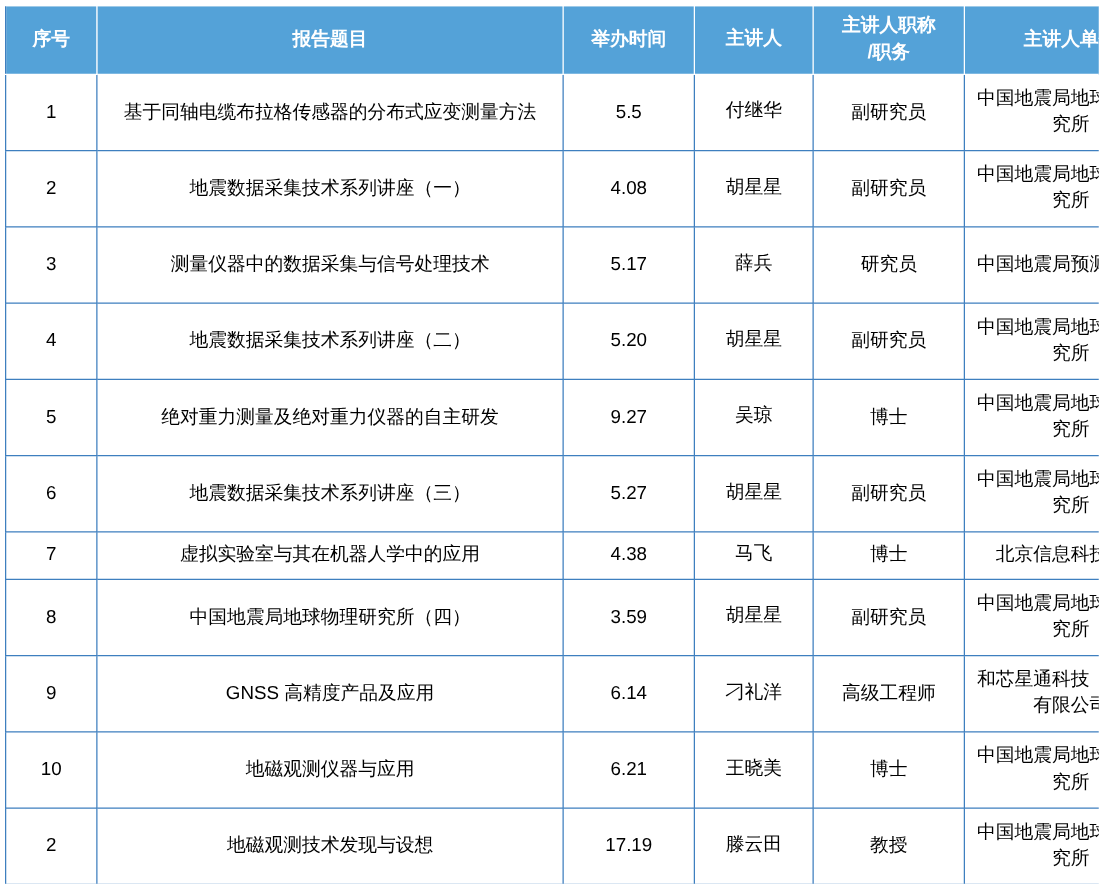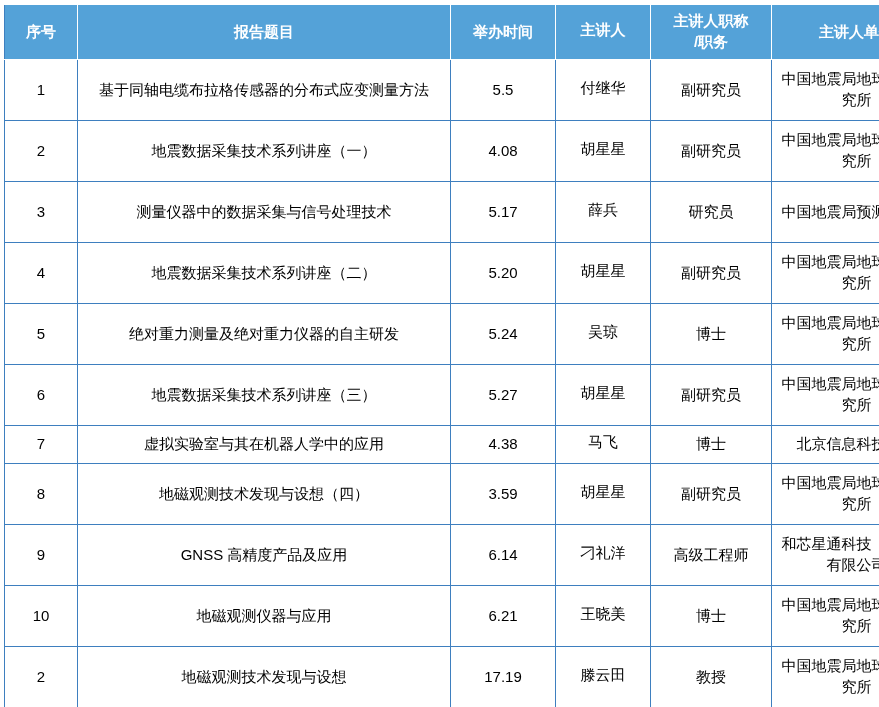--- a/index.html
+++ b/index.html
@@ -107,21 +107,21 @@
         <td class="col-no">4</td>
         <td class="col-title">地震数据采集技术系列讲座（二）</td>
         <td class="col-date">5.20</td>
         <td class="col-sp">胡星星</td>
         <td class="col-rank">副研究员</td>
         <td class="col-org">中国地震局地球物理研究所</td>
       </tr>
       <tr class="tall">
         <td class="col-no">5</td>
         <td class="col-title">绝对重力测量及绝对重力仪器的自主研发</td>
-        <td class="col-date">5.24</td>
+        <td class="col-date">9.27</td>
         <td class="col-sp">吴琼</td>
         <td class="col-rank">博士</td>
         <td class="col-org">中国地震局地球物理研究所</td>
       </tr>
       <tr class="tall">
         <td class="col-no">6</td>
         <td class="col-title">地震数据采集技术系列讲座（三）</td>
         <td class="col-date">5.27</td>
         <td class="col-sp">胡星星</td>
         <td class="col-rank">副研究员</td>
@@ -130,21 +130,21 @@
       <tr>
         <td class="col-no">7</td>
         <td class="col-title">虚拟实验室与其在机器人学中的应用</td>
         <td class="col-date">4.38</td>
         <td class="col-sp">马飞</td>
         <td class="col-rank">博士</td>
         <td class="col-org">北京信息科技大学</td>
       </tr>
       <tr class="tall">
         <td class="col-no">8</td>
-        <td class="col-title">地磁观测技术发现与设想（四）</td>
+        <td class="col-title">中国地震局地球物理研究所（四）</td>
         <td class="col-date">3.59</td>
         <td class="col-sp">胡星星</td>
         <td class="col-rank">副研究员</td>
         <td class="col-org">中国地震局地球物理研究所</td>
       </tr>
       <tr class="tall">
         <td class="col-no">9</td>
         <td class="col-title">GNSS 高精度产品及应用</td>
         <td class="col-date">6.14</td>
         <td class="col-sp">刁礼洋</td>

